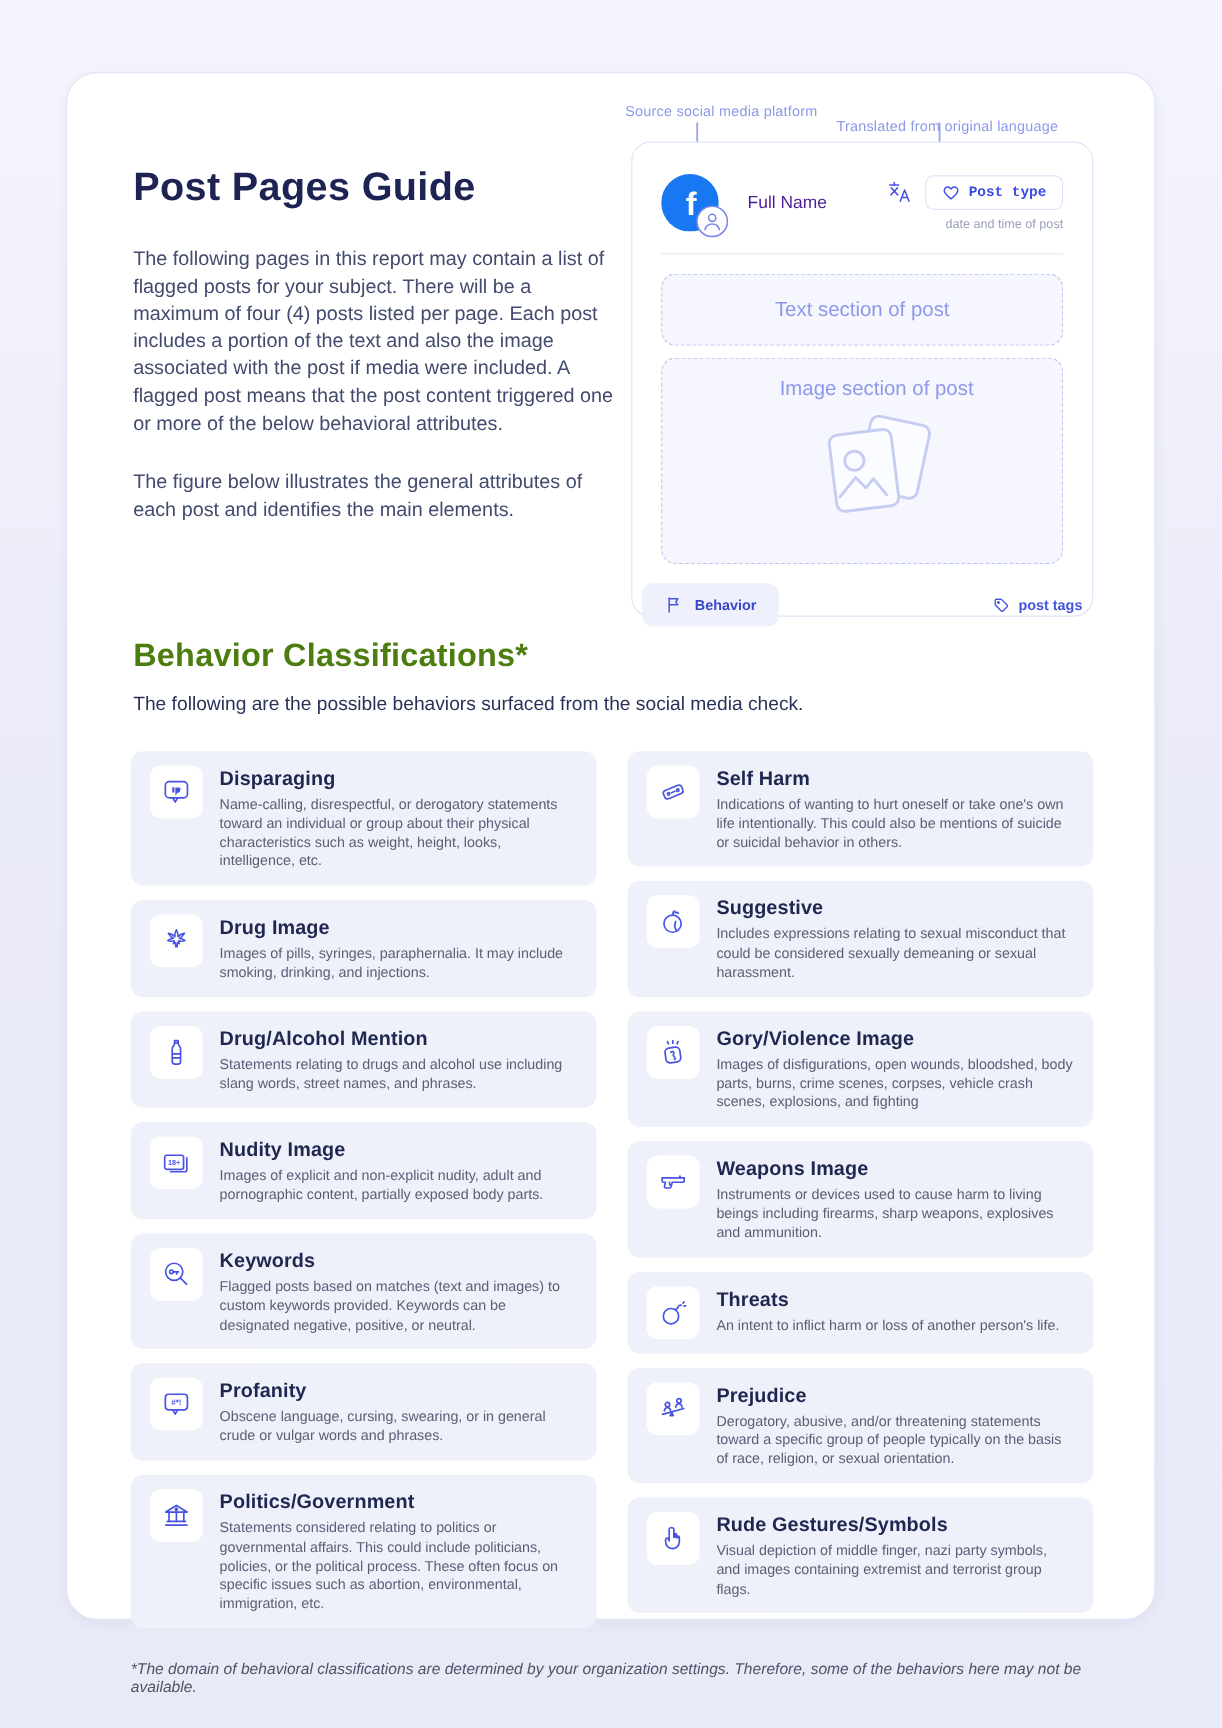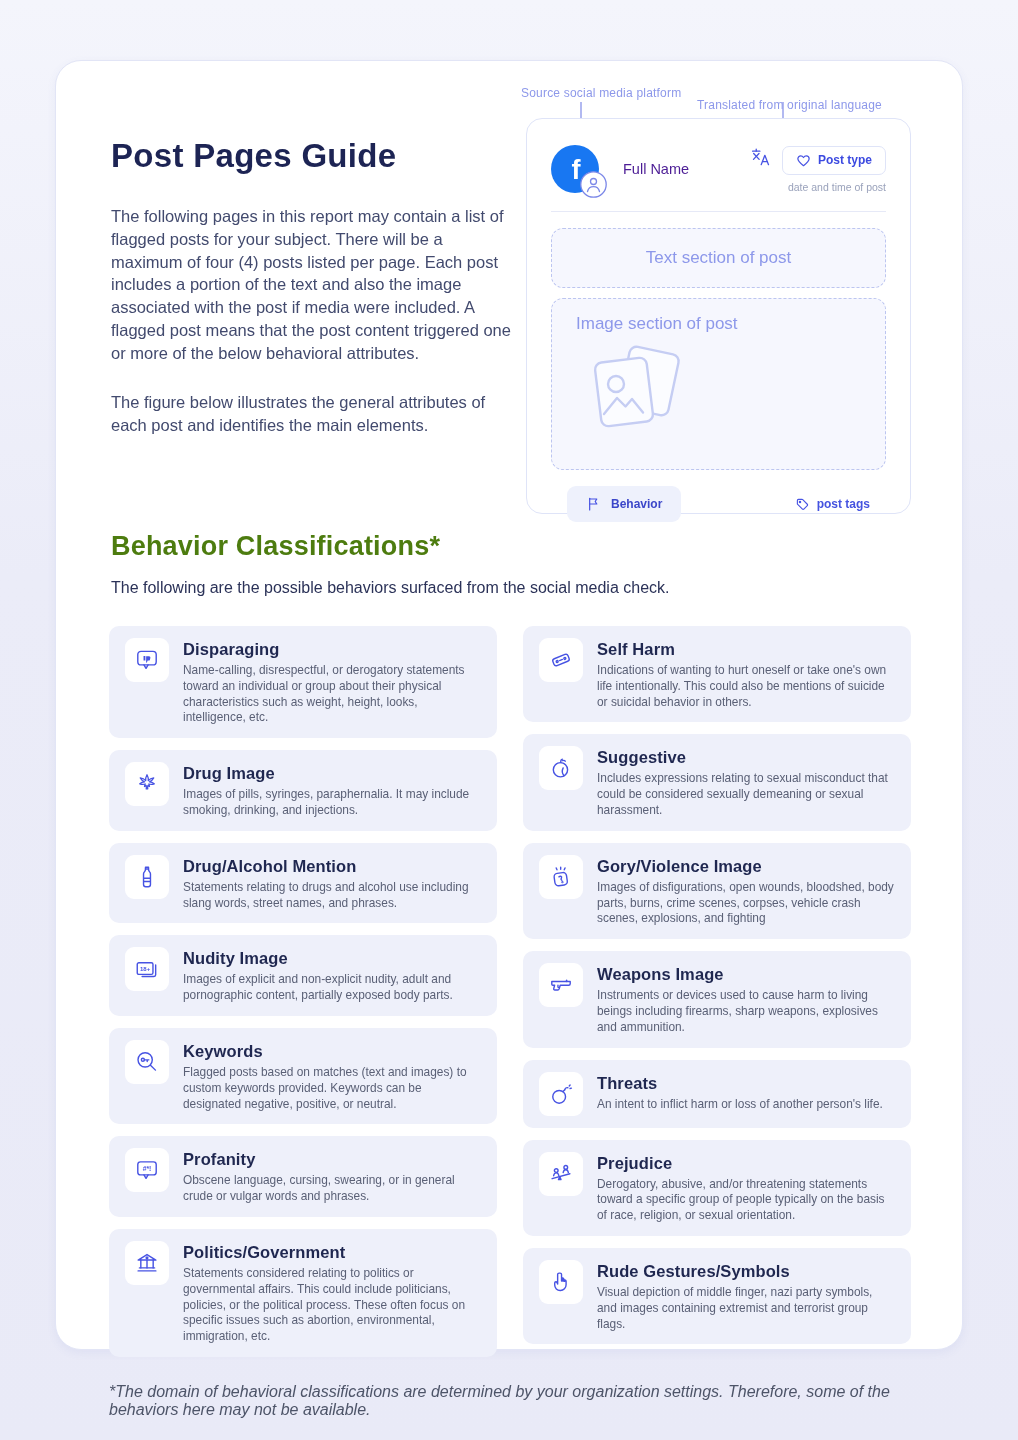--- a/index.html
+++ b/index.html
@@ -29,54 +29,54 @@
   .arr2 { left: 266px; top: 25px; }
   .postbox {
     position: absolute; left: 15px; top: 42px; width: 385px; height: 396px;
     border: 1.5px solid #dfe4f8; border-radius: 16px; background: #fff;
   }
   .post-head { display: flex; align-items: center; padding: 26px 24px 0 24px; }
   .fbwrap { position: relative; width: 48px; height: 48px; flex-shrink: 0; }
   .avatar { position: absolute; right: -8px; bottom: -5px; }
   .fullname { margin-left: 24px; font-size: 14.5px; color: #4c1d95; }
   .head-right { margin-left: auto; display: flex; flex-direction: column; align-items: flex-end; }
-  .head-right-row { display: flex; gap: 10px; }
+  .head-right-row { display: flex; align-items: center; gap: 10px; font-family: Liberation Mono, monospace; }
   .post-type-btn {
     display: inline-flex; align-items: center; gap: 7px;
     padding: 6px 13px; background: #fff; border: 1px solid #dfe4f8; border-radius: 7px;
     font-size: 12px; font-weight: 700; color: #3c4ae0;
   }
   .datetime { font-size: 10.5px; color: #9aa2bb; margin-top: 6px; }
   .post-divider { margin: 18px 24px 0; border-top: 1px solid #e6e9f7; }
   .dashed {
     border: 1.5px dashed #bcc5f0; border-radius: 12px; background: #f6f7fe;
     color: #8d98ea; font-size: 17px;
   }
   .text-section { margin: 16px 24px 0; height: 60px; display: flex; align-items: center; justify-content: center; }
-  .image-section { margin: 10px 24px 0; height: 172px; display: flex; flex-direction: column; align-items: flex-start; padding-top: 15px; padding-left: 24px; }
-  .post-foot { margin: 16px 40px 0; display: flex; align-items: center; justify-content: space-between; }
+  .image-section { margin: 10px 24px 0; height: 172px; display: flex; flex-direction: column; align-items: center; padding-top: 15px; padding-left: 24px; }
+  .post-foot { margin: 16px 8px 0; display: flex; align-items: center; justify-content: space-between; }
   .behavior-chip {
     display: inline-flex; align-items: center; gap: 9px; padding: 10px 19px;
     background: #eef1fc; border-radius: 9px; font-size: 12px; font-weight: 700; color: #3b46c9;
   }
   .posttags { display: inline-flex; align-items: center; gap: 7px; font-size: 12px; font-weight: 700; color: #4553e0; }
   
   .class-head { position: absolute; left: 55px; top: 470px; font-size: 27px; font-weight: 600; color: #4d7c0f; letter-spacing: .2px; }
   .class-sub  { position: absolute; left: 55px; top: 518px; font-size: 16px; color: #2b3258; }
   .bottom { position: absolute; left: 53px; top: 565px; width: 802px; }
   .grid { display: flex; gap: 26px; }
   .col { flex: 1; display: flex; flex-direction: column; gap: 12px; }
   .card { background: #eef0fa; border-radius: 10px; padding: 12px 16px; display: flex; gap: 14px; align-items: flex-start; }
   .iconbox {
     width: 44px; height: 44px; background: #fff; border-radius: 9px; flex-shrink: 0;
     display: flex; align-items: center; justify-content: center;
   }
   .card h3 { font-size: 16.5px; font-weight: 600; color: #1f2750; margin: 2px 0 4px; letter-spacing: .1px; }
   .card p { font-size: 11.9px; line-height: 15.8px; color: #5a6076; }
-  .footnote { margin-top: 26px; font-size: 16px; font-style: italic; color: #4d5468; }
+  .footnote { margin-top: 26px; font-size: 13px; font-style: italic; color: #4d5468; }
   
   .ic { stroke: #4753e3; fill: none; stroke-width: 1.5; stroke-linecap: round; stroke-linejoin: round; }
   .ic .fl { fill: #4753e3; stroke: none; font-family: "Liberation Sans", sans-serif; }
   .ic-soft { stroke: #c5cdf3; fill: #fbfcff; stroke-width: 2.4; stroke-linecap: round; stroke-linejoin: round; }
 </style>
 </head>
 <body>
 
 <div class="sheet">
 

